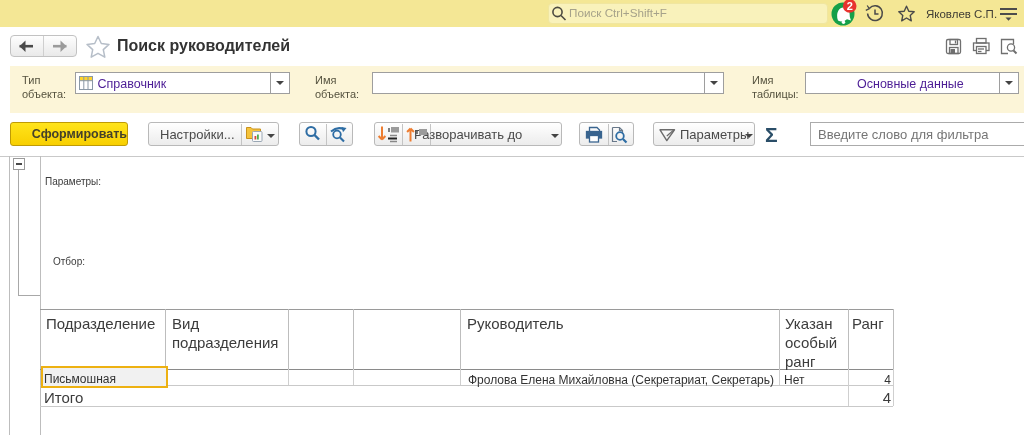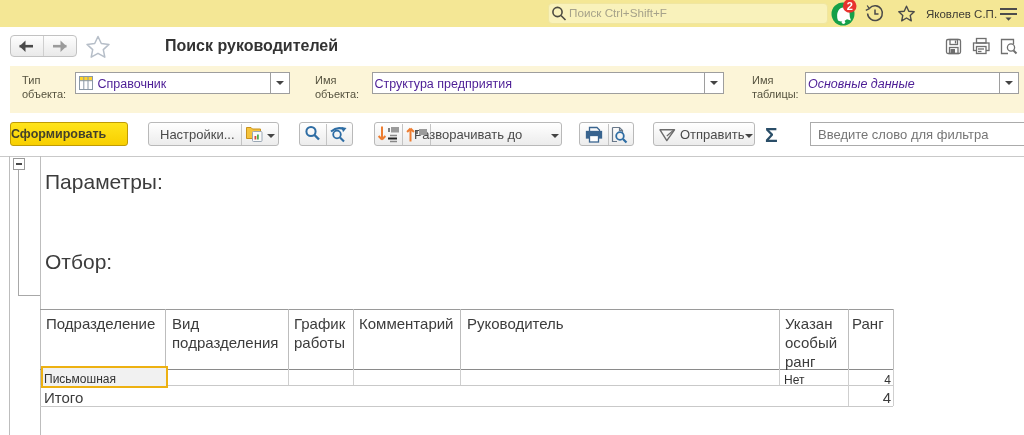--- a/index.html
+++ b/index.html
@@ -9,45 +9,45 @@
 
   
   #titlebar { left:0; top:0; width:1024px; height:27px; background:#f4e795; }
   #titletext { left:1px; top:5px; font-size:12px; color:#44413a; white-space:pre; }
   #searchbox { left:548px; top:3px; width:280px; height:21px; background:#f9f2bb; border:1px solid #f0e6a0; border-radius:4px; }
   #searchph { left:569px; top:6px; font-size:11.7px; color:#a6a28a; }
 
   
   #navgrp { left:10px; top:35px; width:67px; height:22px; background:linear-gradient(#fefefe,#e9e9e9); border:1px solid #c2c2c2; border-radius:4px; }
   #navdiv { left:43px; top:36px; width:1px; height:20px; background:#cfcfcf; }
-  #formtitle { left:117px; top:37px; font-size:16px; font-weight:bold; color:#333;margin-left:48px; }
+  #formtitle { left:117px; top:37px; font-size:16px; font-weight:bold; color:#333; }
 
   
   #filterpanel { left:10px; top:66px; width:1014px; height:47px; background:#fcf5d8; }
   .flabel { font-size:11px; color:#55523f; line-height:14.5px; }
   .combo { background:#fff; border:1px solid #9e9e9e; height:22px; }
   .combotext { font-size:12.5px; color:#4c1d95; }
   .comboarrow { width:0; height:0; border-left:4px solid transparent; border-right:4px solid transparent; border-top:4px solid #444; }
   .combosep { width:1px; background:#9e9e9e; top:0; height:20px; }
 
   
   .tbtn { top:122px; height:24px; background:linear-gradient(#fff,#ececec); border:1px solid #b9b9b9; border-radius:3px; }
   .tbtxt { font-size:13px; color:#4a4a4a; }
   .tsep { position:absolute; width:1px; background:#c4c4c4; top:1px; height:21px; }
-  #btn-gen { left:10px; top:122px; width:118px; height:24px; background:linear-gradient(#ffe41c,#f8cf00); border:1px solid #bf9b05; border-radius:3px; text-align:left; font-size:12.5px; font-weight:bold; color:#44412a; line-height:22px; }
+  #btn-gen { left:10px; top:122px; width:118px; height:24px; background:linear-gradient(#ffe41c,#f8cf00); border:1px solid #bf9b05; border-radius:3px; text-align:right; font-size:12.5px; font-weight:bold; color:#44412a; line-height:22px; }
   #filterinput { left:790px; top:122px; width:232px; height:24px; border:1px solid #ababab; background:#fff; font-size:13px; color:#ababab; line-height:22px; padding-left:7px; }
 
   
   #divider { left:0px; top:155.5px; width:1024px; height:1px; background:#c9c9c9; }
   .vline { width:1px; background:#bdbdbd; }
   .hline { height:1px; background:#bdbdbd; }
   #minusbox { left:13px; top:158px; width:12px; height:12px; border:1px solid #9a9a9a; background:#fff; }
   #minusbox:after { content:""; position:absolute; left:2px; top:4px; width:6px; height:2px; background:#4a4a4a; }
 
-  .ptext { font-size:21px; color:#3c3c3c; line-height:20px; white-space:pre; }
+  .ptext { font-size:10px; color:#3c3c3c; line-height:20px; white-space:pre; }
   .htext { font-size:15px; color:#3c3c3c; line-height:19px; }
   .dtext { font-size:12px; color:#333; }
 </style>
 </head>
 <body>
 <div id="stage">
 
   <div class="abs" id="titlebar"></div>
   <div class="abs" id="searchbox"></div>
   <div class="abs" id="searchph">Поиск Ctrl+Shift+F</div>
@@ -59,27 +59,26 @@
 
   <div class="abs" id="filterpanel"></div>
   <div class="abs flabel" style="left:22px; top:72.5px;">Тип<br>объекта:</div>
   <div class="abs combo" style="left:75px; top:72px; width:215px;"></div>
   <div class="abs combotext" style="left:97.5px; top:77px;">Справочник</div>
   <div class="abs combosep" style="left:270px; top:73px;"></div>
   <div class="abs comboarrow" style="left:276px; top:81px;"></div>
 
   <div class="abs flabel" style="left:315px; top:72.5px;">Имя<br>объекта:</div>
   <div class="abs combo" style="left:371.5px; top:72px; width:352.5px;"></div>
-  <div class="abs combotext" style="left:374.5px; top:77px;">Структура предприятия</div>
   <div class="abs combosep" style="left:704px; top:73px;"></div>
   <div class="abs comboarrow" style="left:710px; top:81px;"></div>
 
   <div class="abs flabel" style="left:752px; top:72.5px;">Имя<br>таблицы:</div>
   <div class="abs combo" style="left:805px; top:72px; width:214px;"></div>
-  <div class="abs combotext" style="left:808px; top:77px;font-style:italic;">Основные данные</div>
+  <div class="abs combotext" style="left:857px; top:77px;">Основные данные</div>
   <div class="abs combosep" style="left:999px; top:73px;"></div>
   <div class="abs comboarrow" style="left:1005px; top:81px;"></div>
 
   <div class="abs" id="btn-gen">Сформировать</div>
 
   <div class="abs tbtn" style="left:148px; width:131px;">
     <div class="tsep" style="left:92px;"></div>
   </div>
   <div class="abs tbtxt" style="left:160px; top:127px;">Настройки...</div>
   <div class="abs comboarrow" style="left:267px; top:133.5px;"></div>
@@ -93,63 +92,62 @@
     <div class="tsep" style="left:55px;"></div>
   </div>
   <div class="abs tbtxt" style="left:414px; top:127px;">Разворачивать до</div>
   <div class="abs comboarrow" style="left:551px; top:133.5px;"></div>
 
   <div class="abs tbtn" style="left:579px; width:55px;">
     <div class="tsep" style="left:28px;"></div>
   </div>
 
   <div class="abs tbtn" style="left:653px; width:102px;"></div>
-  <div class="abs tbtxt" style="left:680px; top:127px;">Отправить</div>
+  <div class="abs tbtxt" style="left:680px; top:127px;">Параметры</div>
   <div class="abs comboarrow" style="left:745px; top:133.5px;"></div>
 
   <div class="abs" style="left:765px; top:123px; font-size:21px; font-weight:bold; color:#2a4e68;">Σ</div>
   <input class="abs" id="filterinput" value="" placeholder="Введите слово для фильтра" style="outline: none; margin-left: 20px;">
 
   <div class="abs" id="divider"></div>
   <div class="abs vline" style="left:9px; top:156px; height:279px;"></div>
   <div class="abs vline" style="left:40px; top:156px; height:279px;"></div>
   <div class="abs" id="minusbox"></div>
   <div class="abs vline" style="left:18px; top:170px; height:125px; background:#a8a8a8;"></div>
   <div class="abs hline" style="left:18px; top:295px; width:22px; background:#a8a8a8;"></div>
 
   <div class="abs ptext" style="left:45px; top:172px;">Параметры:</div>
-  <div class="abs ptext" style="left:45px; top:252px;">Отбор:</div>
+  <div class="abs ptext" style="left:53px; top:252px;">Отбор:</div>
 
   <div class="abs hline" style="left:40px; top:309px; width:853px; background:#9a9a9a;"></div>
   <div class="abs hline" style="left:40px; top:369px; width:853px; background:#8a8a8a;"></div>
   <div class="abs vline" style="left:165px; top:309px; height:60px;"></div>
   <div class="abs vline" style="left:288px; top:309px; height:60px;"></div>
   <div class="abs vline" style="left:353px; top:309px; height:60px;"></div>
   <div class="abs vline" style="left:460px; top:309px; height:60px;"></div>
   <div class="abs vline" style="left:779px; top:309px; height:60px;"></div>
   <div class="abs vline" style="left:848px; top:309px; height:60px;"></div>
   <div class="abs vline" style="left:893px; top:309px; height:60px;"></div>
 
   <div class="abs htext" style="left:172px; top:313.5px; width:112px;">Вид подразделения</div>
   <div class="abs htext" style="left:46px; top:313.5px; width:115px;">Подразделение</div>
-  <div class="abs htext" style="left:294px; top:313.5px; width:56px;">График работы</div>
-  <div class="abs htext" style="left:359px; top:313.5px; width:100px;">Комментарий</div>
   <div class="abs htext" style="left:785px; top:313.5px; width:58px; height:56px; overflow:hidden;">Указан особый ранг</div>
   <div class="abs htext" style="left:467px; top:313.5px; width:200px;">Руководитель</div>
   <div class="abs htext" style="left:852px; top:313.5px; width:40px;">Ранг</div>
 
   <div class="abs vline" style="left:288px; top:369px; height:17px; background:#cfcfcf;"></div>
   <div class="abs vline" style="left:353px; top:369px; height:17px; background:#cfcfcf;"></div>
   <div class="abs vline" style="left:460px; top:369px; height:17px; background:#cfcfcf;"></div>
   <div class="abs vline" style="left:779px; top:369px; height:17px; background:#cfcfcf;"></div>
   <div class="abs vline" style="left:848px; top:369px; height:17px; background:#cfcfcf;"></div>
   <div class="abs vline" style="left:893px; top:369px; height:17px; background:#cfcfcf;"></div>
   <div class="abs hline" style="left:40px; top:385px; width:853px; background:#c9c9c9;"></div>
   <div class="abs" style="left:41px; top:366px; width:127px; height:22px; background:#f1f1f1; border:2px solid #edb112;"></div>
   <div class="abs dtext" style="left:44px; top:372px;">Письмошная</div>
+  <div class="abs dtext" style="left:468px; top:373px;">Фролова Елена Михайловна (Секретариат, Секретарь)</div>
   <div class="abs dtext" style="left:784px; top:373px;">Нет</div>
   <div class="abs dtext" style="left:845px; top:373px; width:46px; text-align:right;">4</div>
 
   <div class="abs vline" style="left:848px; top:385px; height:21px; background:#cfcfcf;"></div>
   <div class="abs vline" style="left:893px; top:385px; height:21px; background:#cfcfcf;"></div>
   <div class="abs hline" style="left:40px; top:406px; width:853px; background:#c9c9c9;"></div>
   <div class="abs htext" style="left:44px; top:388px;">Итого</div>
   <div class="abs htext" style="left:845px; top:388px; width:46px; text-align:right;">4</div>
 
   <svg class="abs" width="1024" height="435" viewBox="0 0 1024 435" style="left:0; top:0;">

